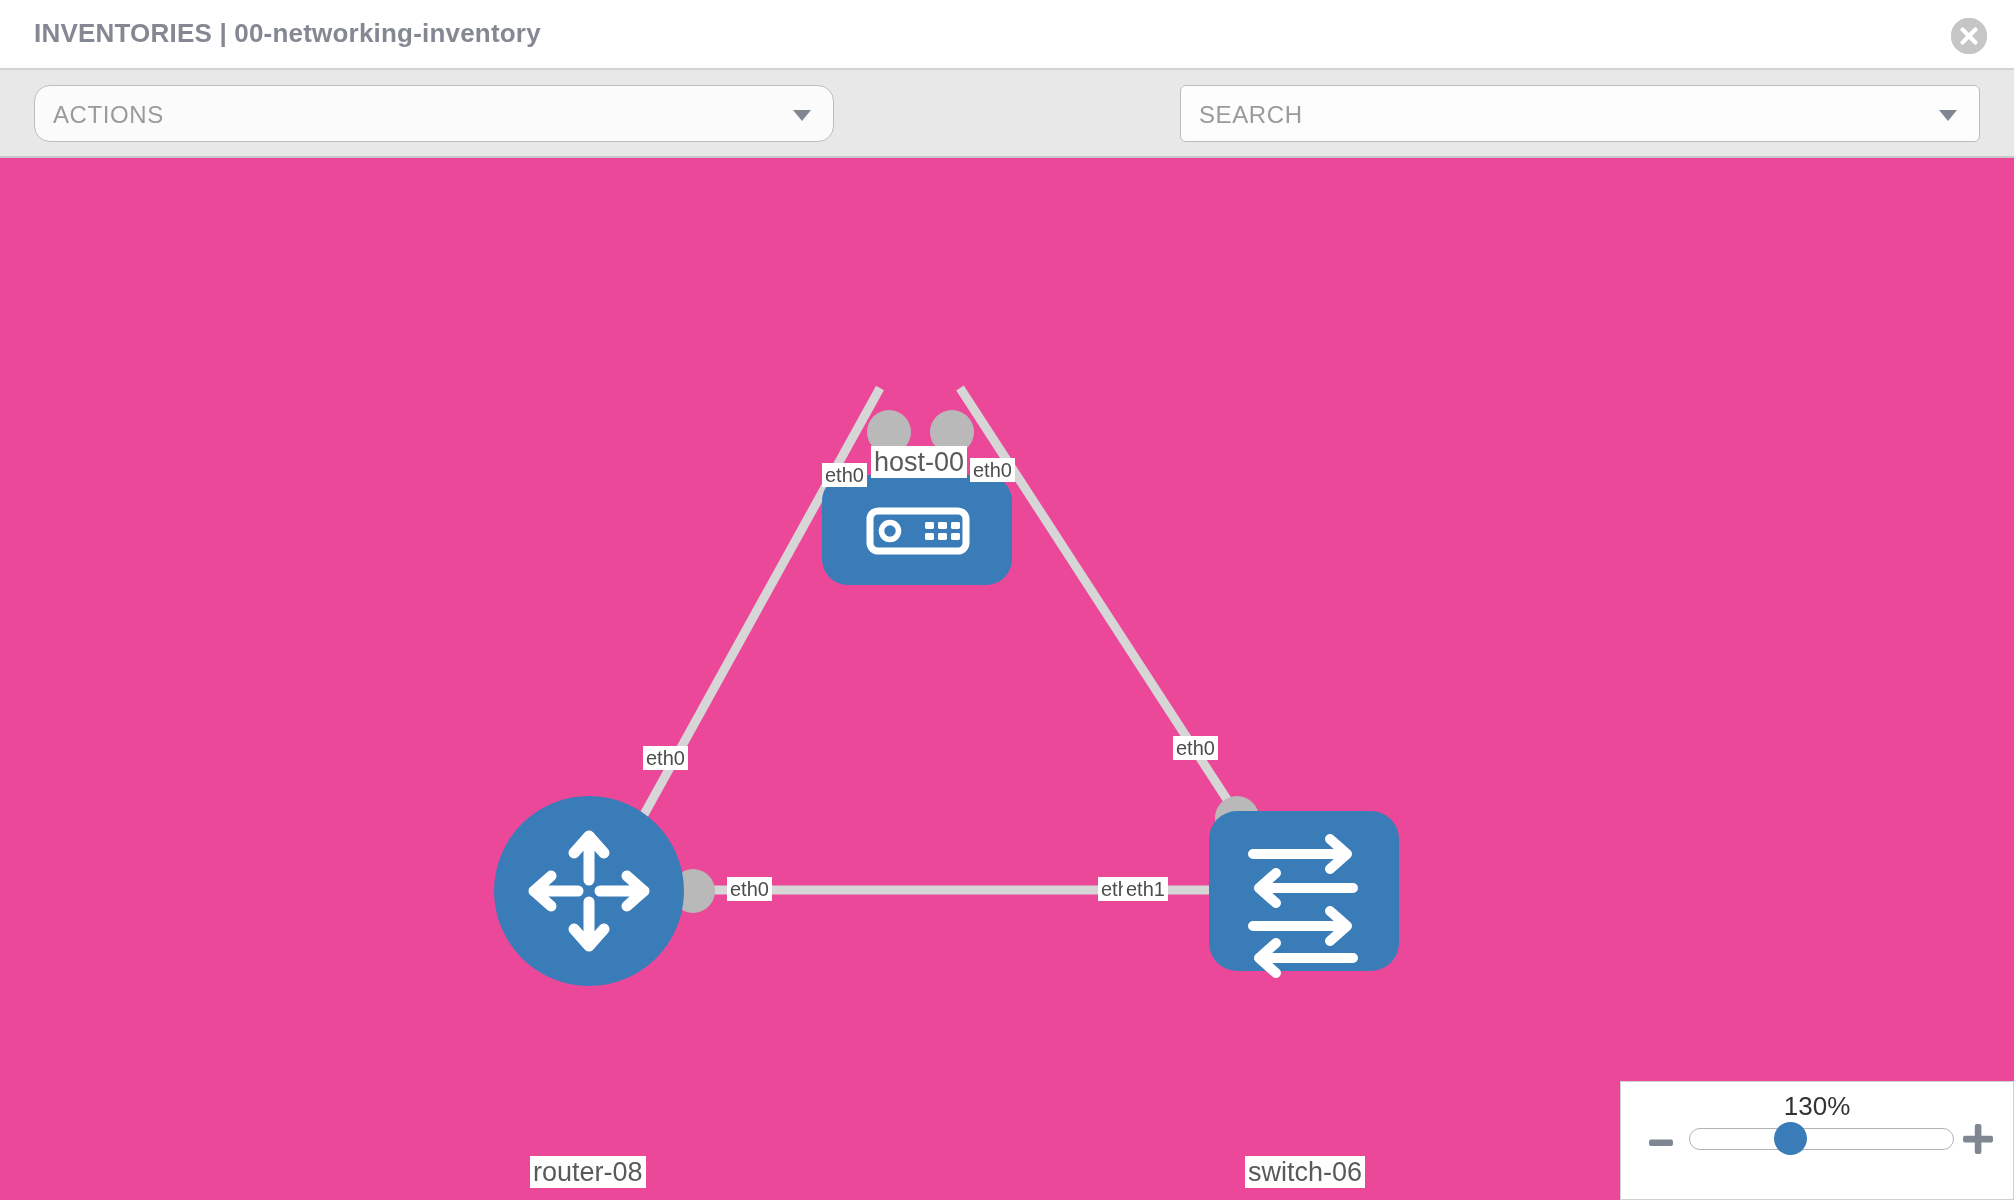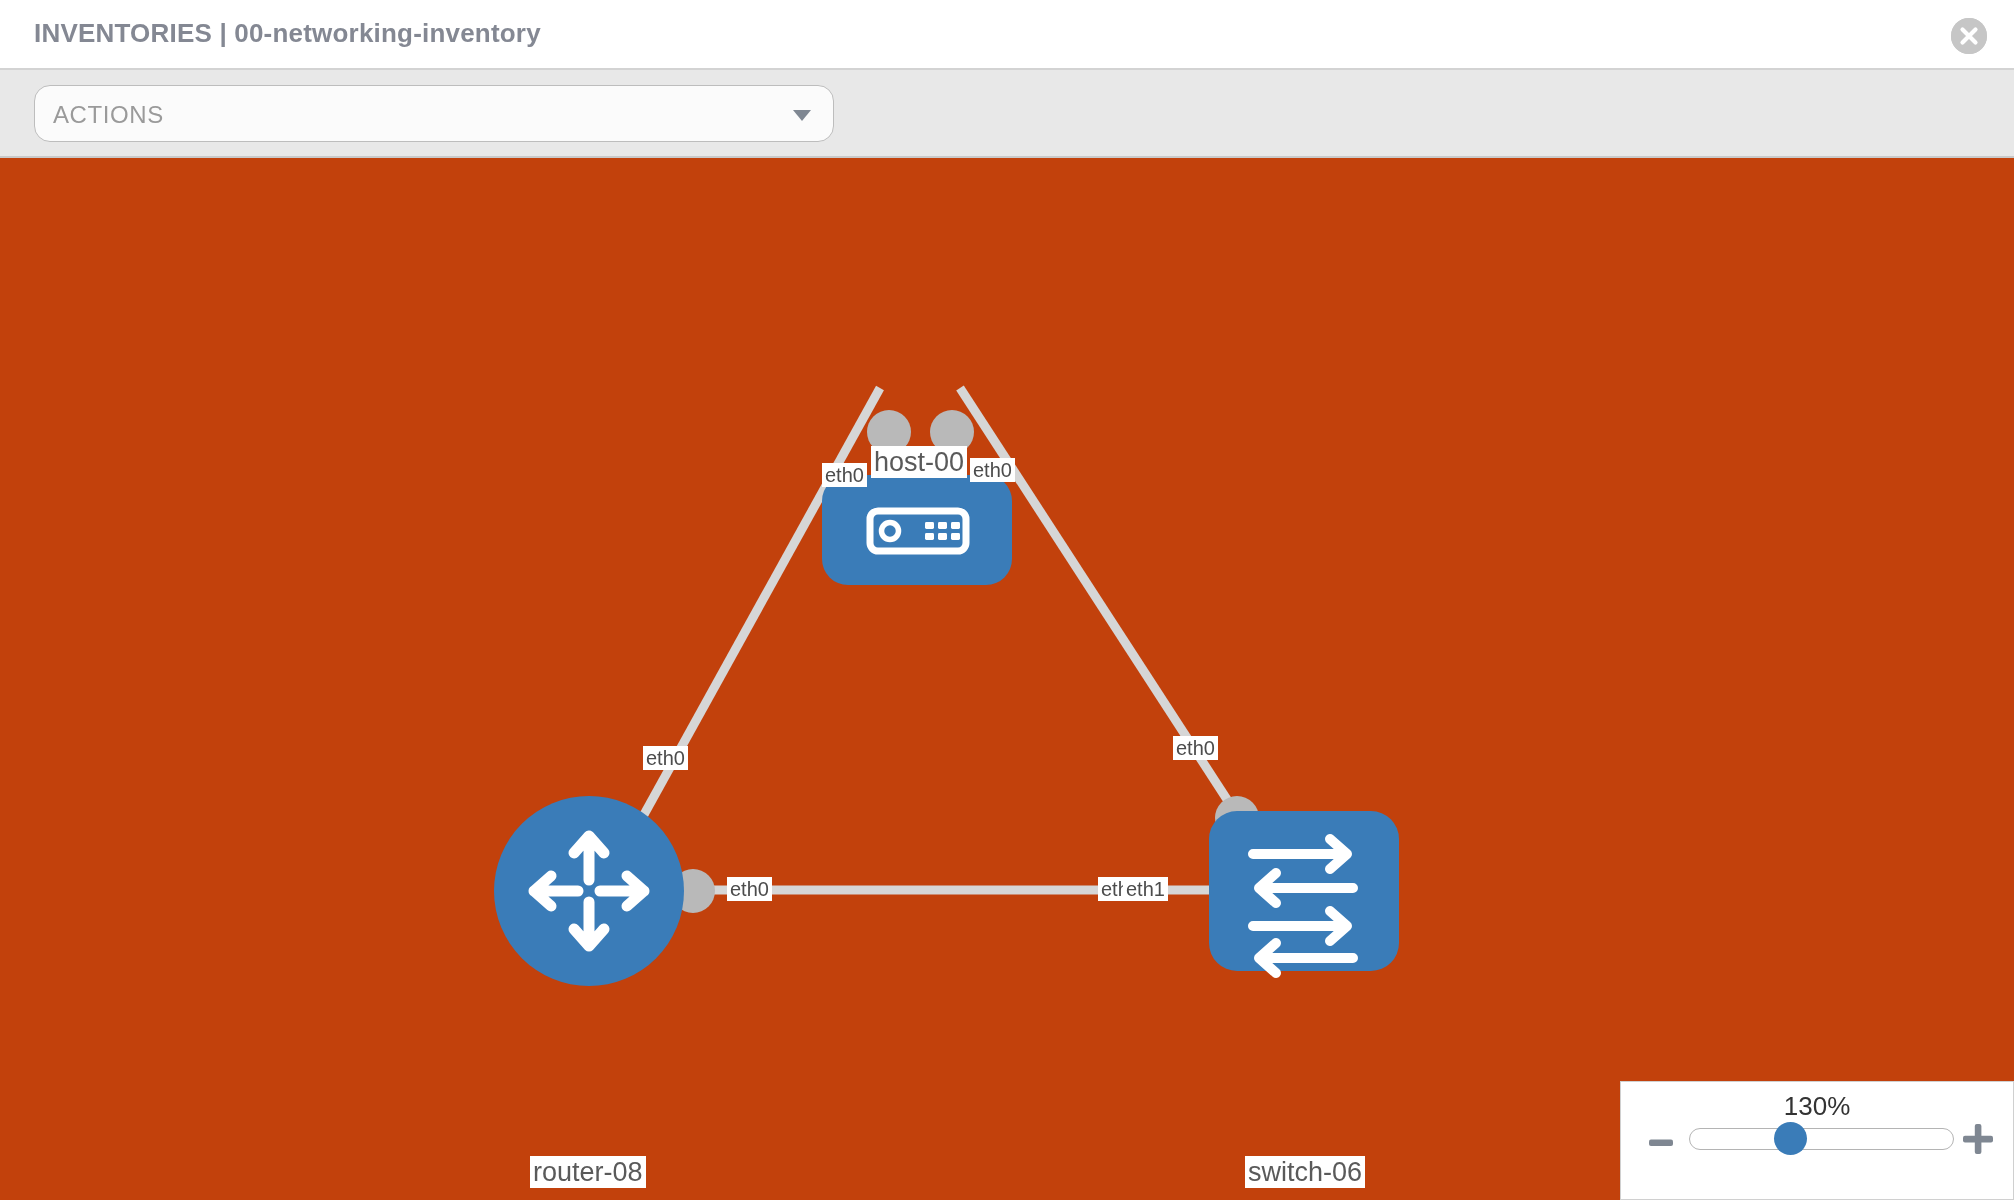--- a/index.html
+++ b/index.html
@@ -117,21 +117,21 @@
     color: #9a9a9a;
     letter-spacing: 0.6px;
   }
 
   
   .canvas {
     position: absolute;
     left: 0; top: 158px;
     width: 2014px;
     height: 1042px;
-    background: #c2410c;
+    background: #ec4899;
     overflow: hidden;
   }
   .topology-svg {
     position: absolute;
     left: 0; top: 0;
     width: 2014px;
     height: 1042px;
   }
 
   
@@ -239,20 +239,24 @@
     <svg width="44" height="44" viewBox="0 0 44 44" aria-hidden="true">
       <g fill="none" stroke="#7f8792" stroke-width="4.4" stroke-linecap="round">
         <circle cx="17" cy="17" r="8.4"></circle>
         <path d="M22.8 22.8 L36.5 33.5"></path>
         <path d="M33.5 26.8 L37.8 30.2"></path>
         <path d="M29.2 30.6 L32.4 33.2"></path>
       </g>
     </svg>
   </div>
 
+  <div class="search-box">
+    <span class="label" placeholder="SEARCH">SEARCH</span>
+    <span class="caret"></span>
+  </div>
 
 </div>
 
 <div class="canvas">
 
   <svg class="topology-svg" viewBox="0 0 2014 1042">
 
     <g>
       <line x1="880" y1="230" x2="610" y2="718" stroke="#d6d6d6" stroke-width="9"></line>
       <line x1="960" y1="230" x2="1265" y2="700" stroke="#d6d6d6" stroke-width="9"></line>

